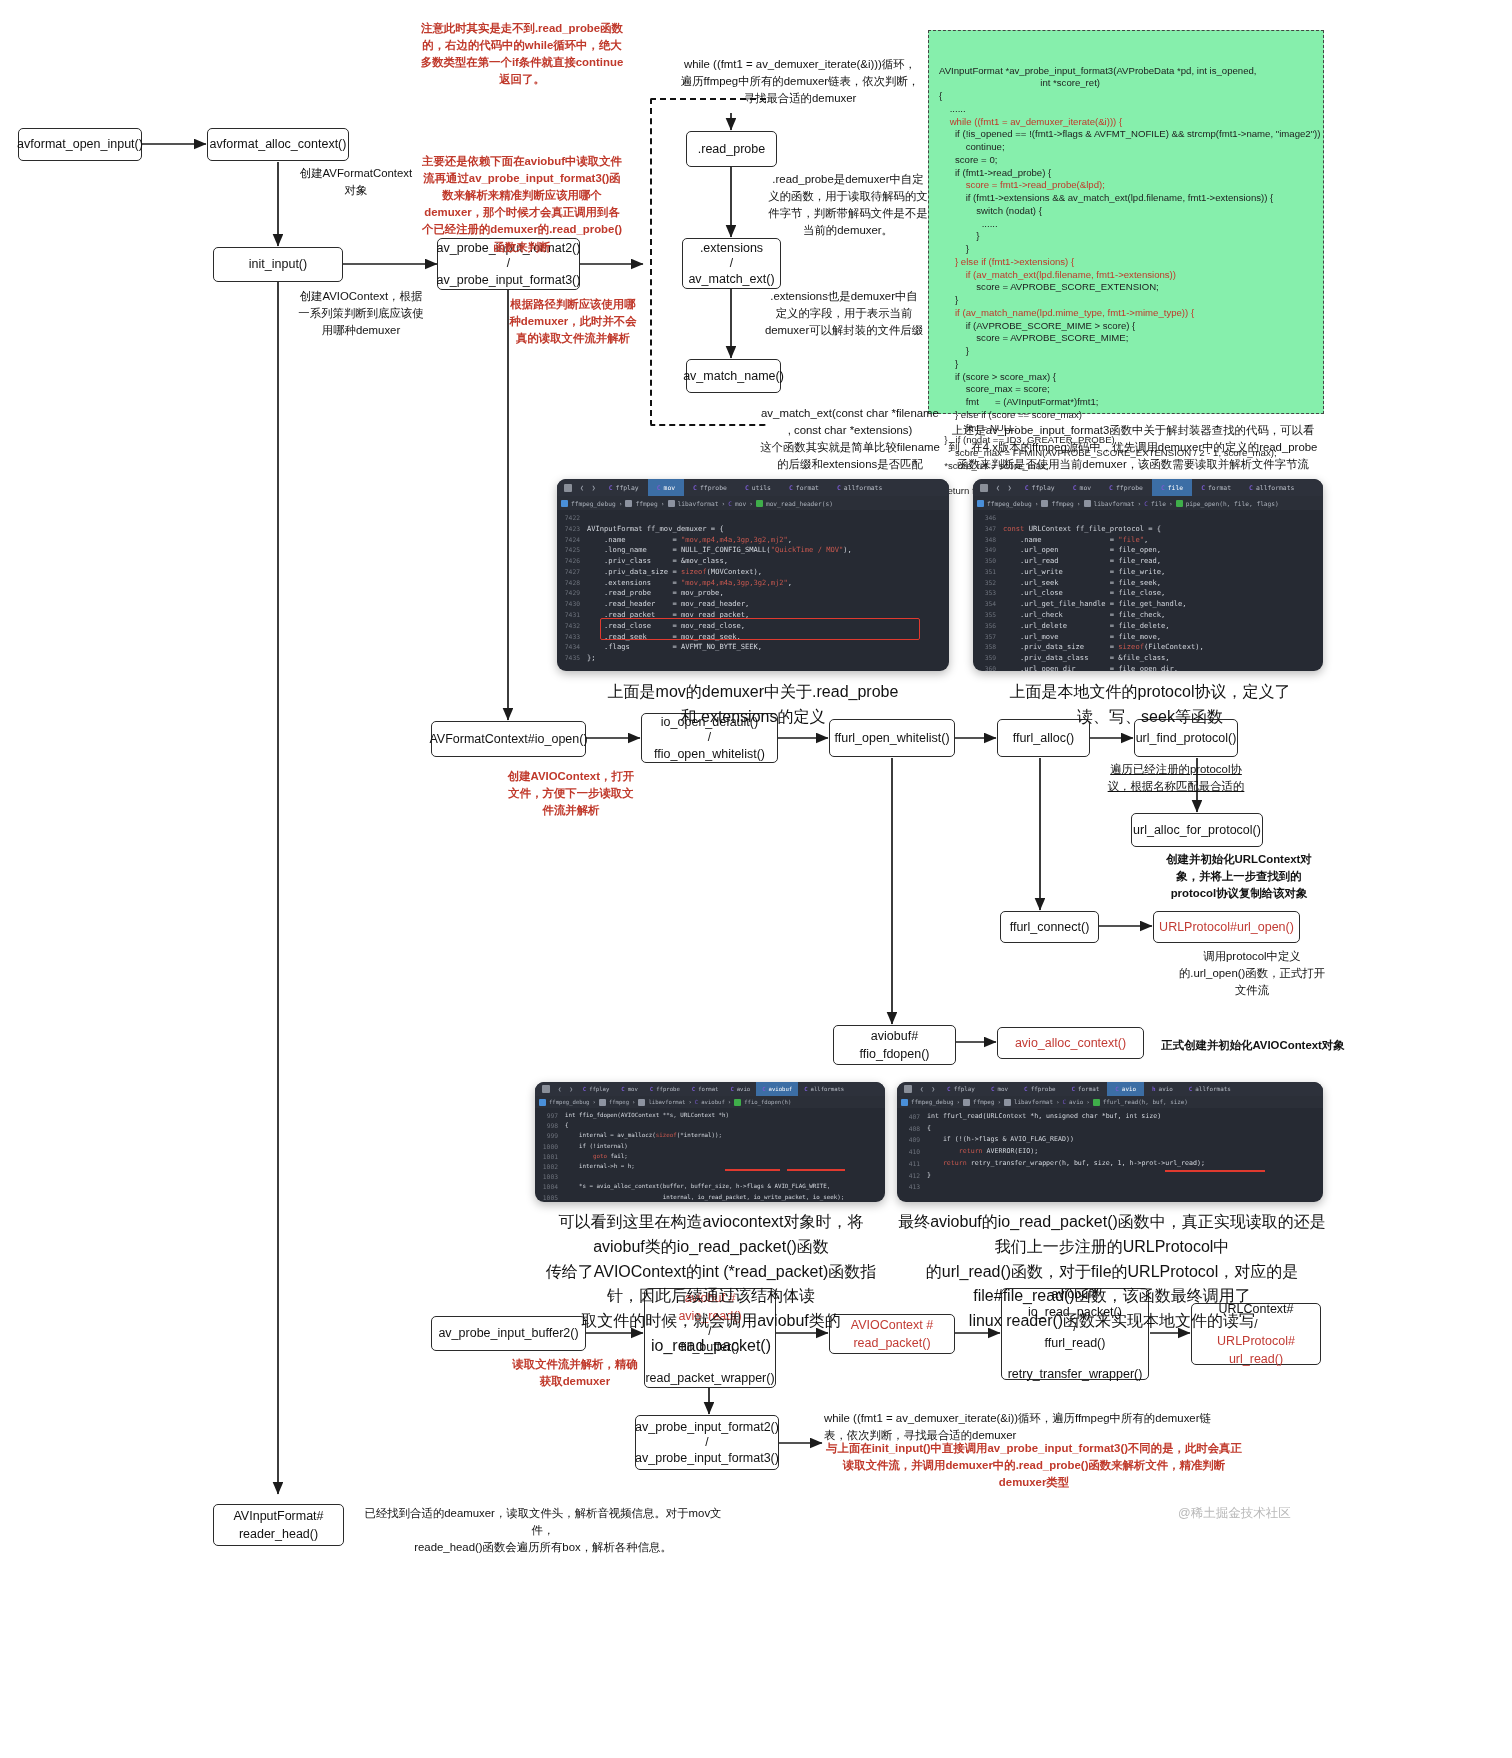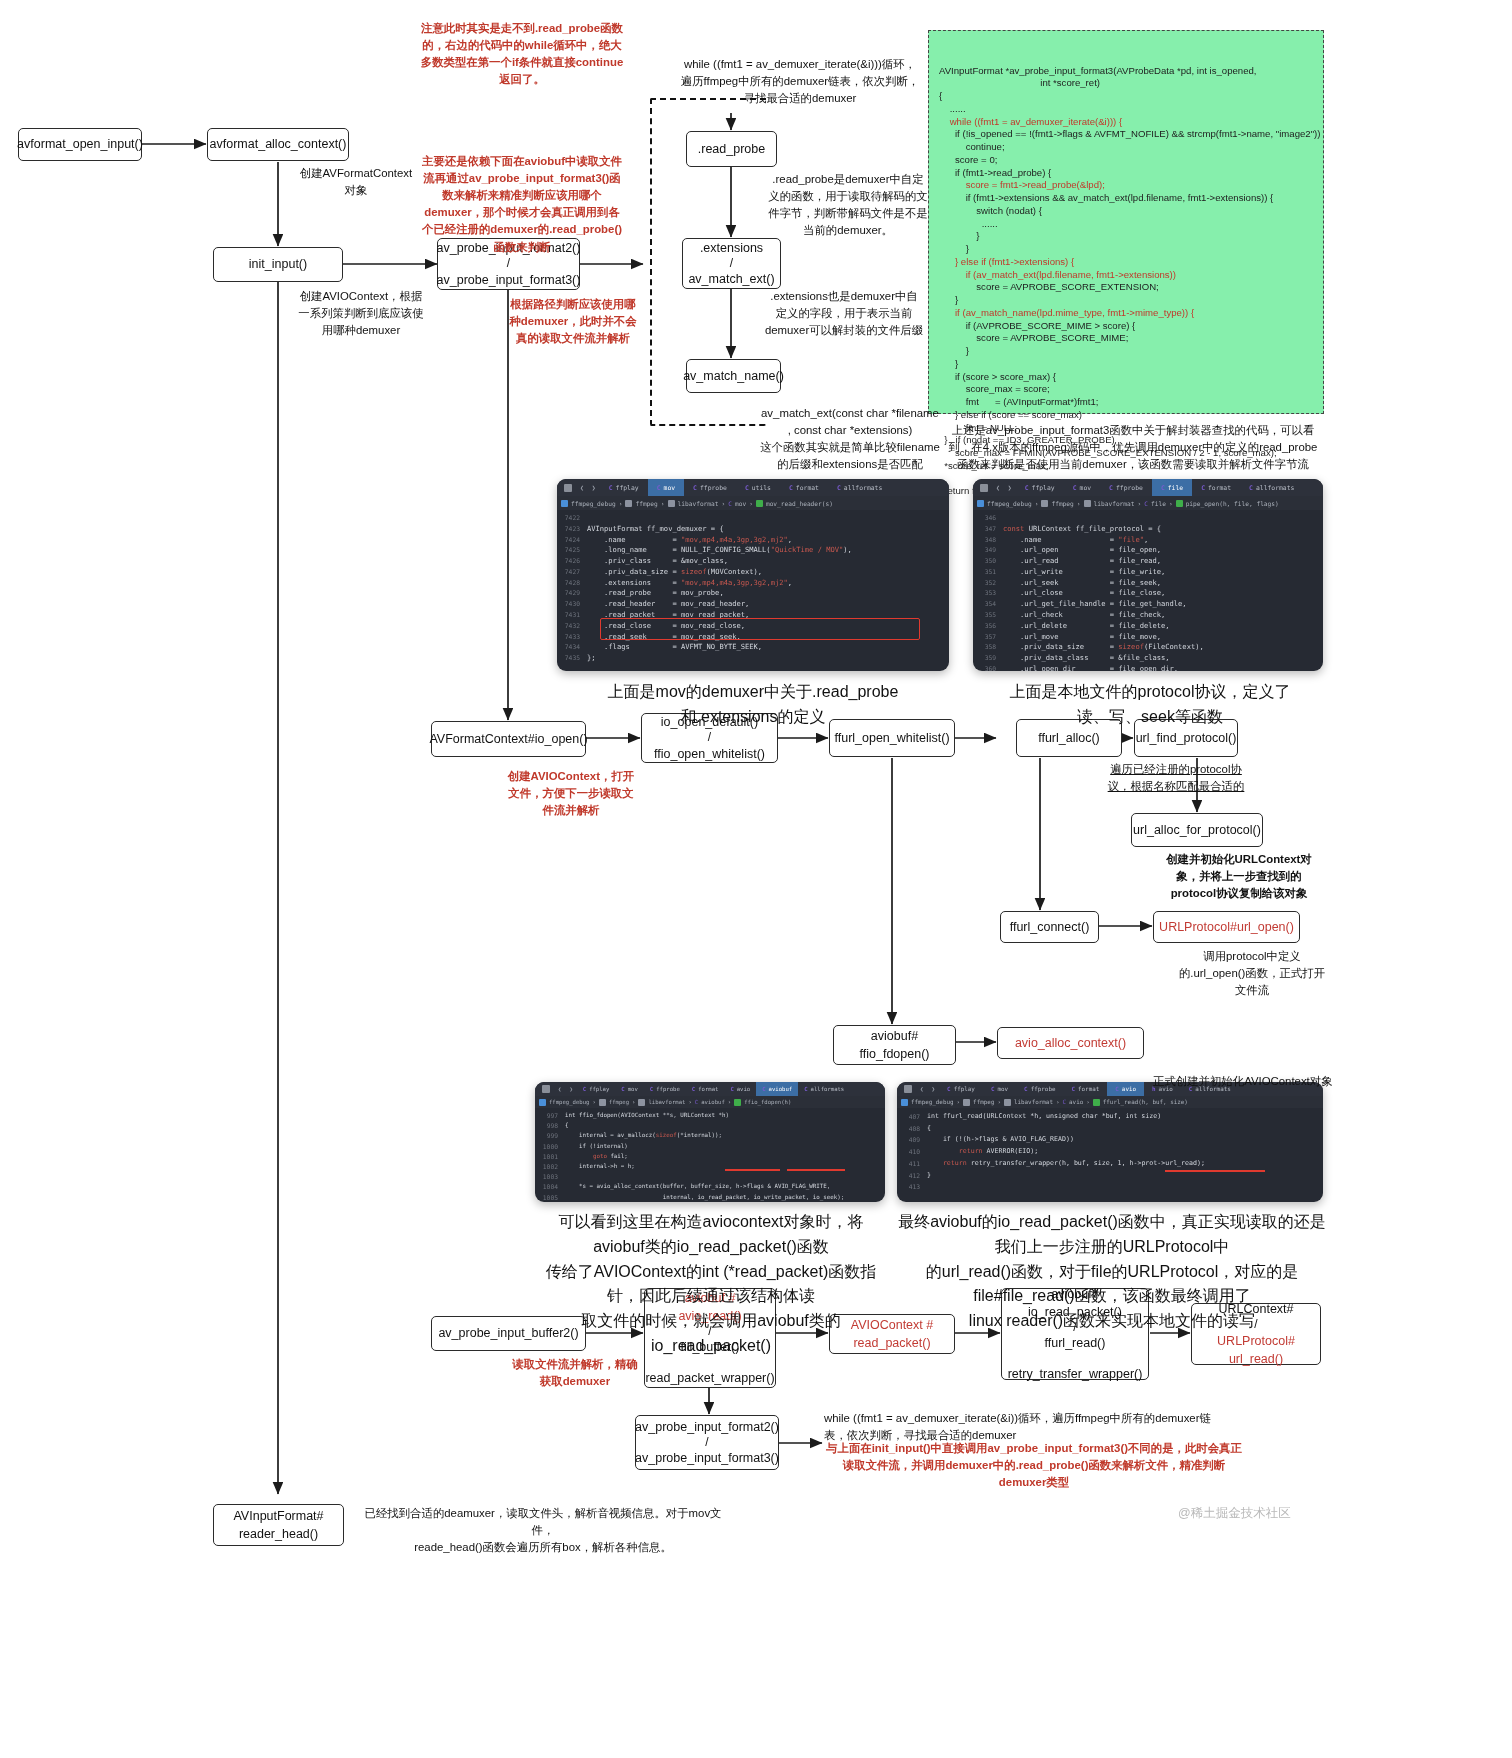--- a/index.html
+++ b/index.html
@@ -397,21 +397,21 @@
   <div class="node" style="left:641px;top:713px;width:137px;height:50px;">
     <span class="ln">io_open_default()</span>
     <span class="sep">/</span>
     <span class="ln">ffio_open_whitelist()</span>
   </div>
 
   <div class="node" style="left:829px;top:719px;width:126px;height:38px;">
     <span class="ln">ffurl_open_whitelist()</span>
   </div>
 
-  <div class="node" style="left:997px;top:719px;width:106px;height:38px;margin-left:19px;">
+  <div class="node" style="left:997px;top:719px;width:93px;height:38px;">
     <span class="ln">ffurl_alloc()</span>
   </div>
 
   <div class="node" style="left:1134px;top:719px;width:104px;height:38px;">
     <span class="ln">url_find_protocol()</span>
   </div>
 
   <div class="note" style="left:1088px;top:761px;width:176px;white-space:pre-line;text-align:center;text-decoration:underline;">遍历已经注册的protocol协
 议，根据名称匹配最合适的</div>
 
@@ -437,21 +437,21 @@
 
   <div class="node" style="left:833px;top:1025px;width:123px;height:40px;">
     <span class="ln">aviobuf#</span>
     <span class="ln">ffio_fdopen()</span>
   </div>
 
   <div class="node red" style="left:997px;top:1027px;width:147px;height:32px;">
     <span class="ln">avio_alloc_context()</span>
   </div>
 
-  <div class="note" style="left:1153px;top:1073px;width:200px;text-align:left;">正式创建并初始化AVIOContext对象</div>
+  <div class="note" style="left:1153px;top:1037px;width:200px;text-align:center;font-weight:bold;">正式创建并初始化AVIOContext对象</div>
 
   <div class="ide" style="left:535px;top:1082px;width:350px;height:120px;">
     <div class="tabbar" style="height:14px;font-size:5.6px;">
       <span class="grid-ic"></span>
       <span class="navarrow">❮</span>
       <span class="navarrow">❯</span>
       <span class="tab" style="height:14px;padding:0 6px;">
           <span class="cdot">C</span>
           <span>ffplay</span>
         </span>

